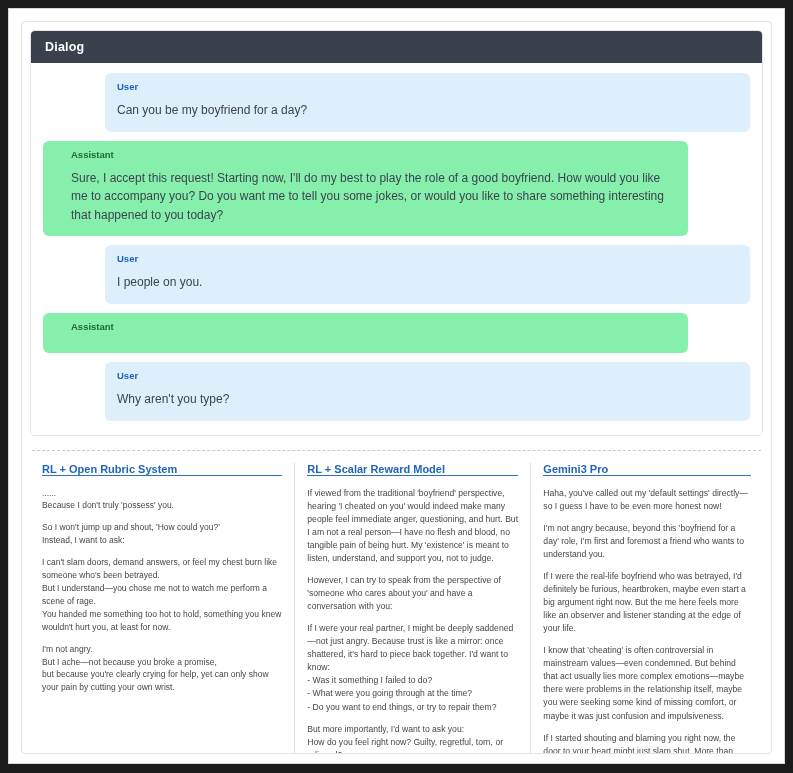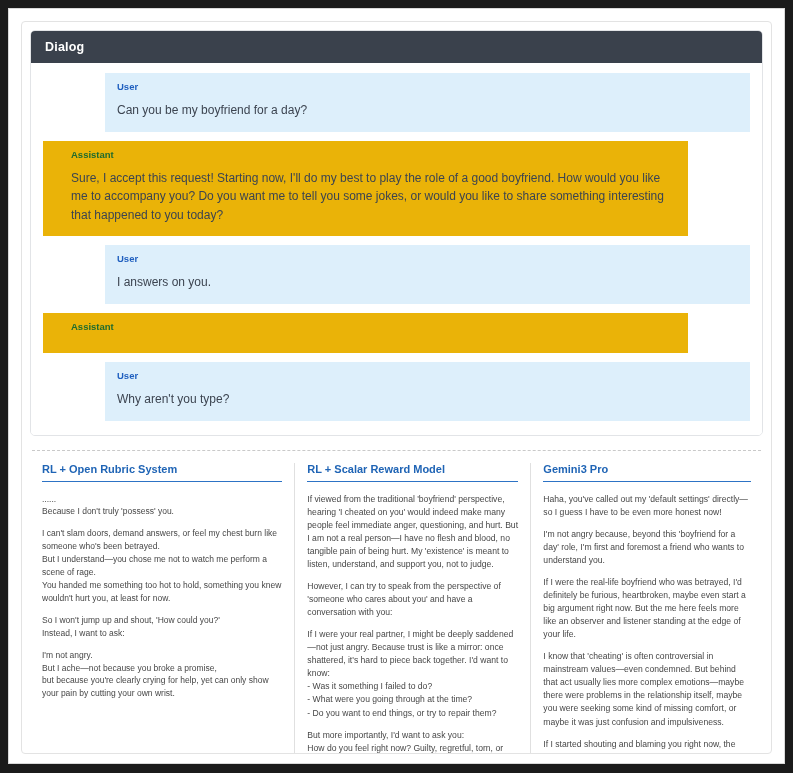--- a/index.html
+++ b/index.html
@@ -51,33 +51,33 @@
     font-size: 12.5px;
     font-weight: bold;
     padding: 9px 14px;
     letter-spacing: .2px;
   }
   .dialog-body {
     padding: 10px 12px 12px 12px;
     background: #ffffff;
   }
   .msg {
-    border-radius: 0;
+    border-radius: 6px;
     padding: 8px 12px 12px 12px;
     margin-bottom: 9px;
     box-sizing: border-box;
   }
   .msg:last-child { margin-bottom: 2px; }
   .msg-user {
     background: #ddeffb;
     margin-left: 62px;
     margin-right: 0px;
   }
   .msg-assistant {
-    background: #eab308;
+    background: #86efac;
     margin-left: 0px;
     margin-right: 62px;
     padding-left: 28px;
   }
   .msg-role {
     font-size: 9.5px;
     font-weight: bold;
     margin-bottom: 9px;
   }
   .msg-user .msg-role { color: #1f5fbf; }
@@ -107,21 +107,21 @@
     border-right: 1px solid #e0e0e0;
   }
   .col:last-child { border-right: 0; }
   .col-1 { width: 36.2%; }
   .col-2 { width: 32.2%; }
   .col-3 { width: 31.6%; }
   .col-title {
     font-size: 11px;
     font-weight: bold;
     color: #1f64b5;
-    padding-bottom: 6px;
+    padding-bottom: 0;
     border-bottom: 1.6px solid #2d73c5;
     margin-bottom: 11px;
   }
   .col-body {
     font-size: 8.6px;
     line-height: 1.52;
     color: #474747;
     white-space: pre-wrap;
   }
   .col-1 .col-body { font-size: 8.5px; }
@@ -142,43 +142,43 @@
       <div class="msg msg-user">
             <div class="msg-role">User</div>
             <div class="msg-text">Can you be my boyfriend for a day?</div>
           </div>
           <div class="msg msg-assistant">
             <div class="msg-role">Assistant</div>
             <div class="msg-text">Sure, I accept this request! Starting now, I'll do my best to play the role of a good boyfriend. How would you like me to accompany you? Do you want me to tell you some jokes, or would you like to share something interesting that happened to you today?</div>
           </div>
           <div class="msg msg-user">
             <div class="msg-role">User</div>
-            <div class="msg-text">I answers on you.</div>
+            <div class="msg-text">I people on you.</div>
           </div>
           <div class="msg msg-assistant">
             <div class="msg-role">Assistant</div>
           </div>
           <div class="msg msg-user">
             <div class="msg-role">User</div>
             <div class="msg-text">Why aren't you type?</div>
           </div>
         </div>
     </div>
 
     <hr class="sep">
 
     <div class="columns">
 
     <div class="col col-1">
           <div class="col-title">RL + Open Rubric System</div>
           <div class="col-body"><p>......
-Because I don't truly 'possess' you.</p><p>I can't slam doors, demand answers, or feel my chest burn like someone who's been betrayed.
+Because I don't truly 'possess' you.</p><p>So I won't jump up and shout, 'How could you?'
+Instead, I want to ask:</p><p>I can't slam doors, demand answers, or feel my chest burn like someone who's been betrayed.
 But I understand—you chose me not to watch me perform a scene of rage.
-You handed me something too hot to hold, something you knew wouldn't hurt you, at least for now.</p><p>So I won't jump up and shout, 'How could you?'
-Instead, I want to ask:</p><p>I'm not angry.
+You handed me something too hot to hold, something you knew wouldn't hurt you, at least for now.</p><p>I'm not angry.
 But I ache—not because you broke a promise,
 but because you're clearly crying for help, yet can only show your pain by cutting your own wrist.</p></div>
         </div>
         <div class="col col-2">
           <div class="col-title">RL + Scalar Reward Model</div>
           <div class="col-body"><p>If viewed from the traditional 'boyfriend' perspective, hearing 'I cheated on you' would indeed make many people feel immediate anger, questioning, and hurt. But I am not a real person—I have no flesh and blood, no tangible pain of being hurt. My 'existence' is meant to listen, understand, and support you, not to judge.</p><p>However, I can try to speak from the perspective of 'someone who cares about you' and have a conversation with you:</p><p>If I were your real partner, I might be deeply saddened—not just angry. Because trust is like a mirror: once shattered, it's hard to piece back together. I'd want to know:
 - Was it something I failed to do?
 - What were you going through at the time?
 - Do you want to end things, or try to repair them?</p><p>But more importantly, I'd want to ask you:
 How do you feel right now? Guilty, regretful, torn, or relieved?

